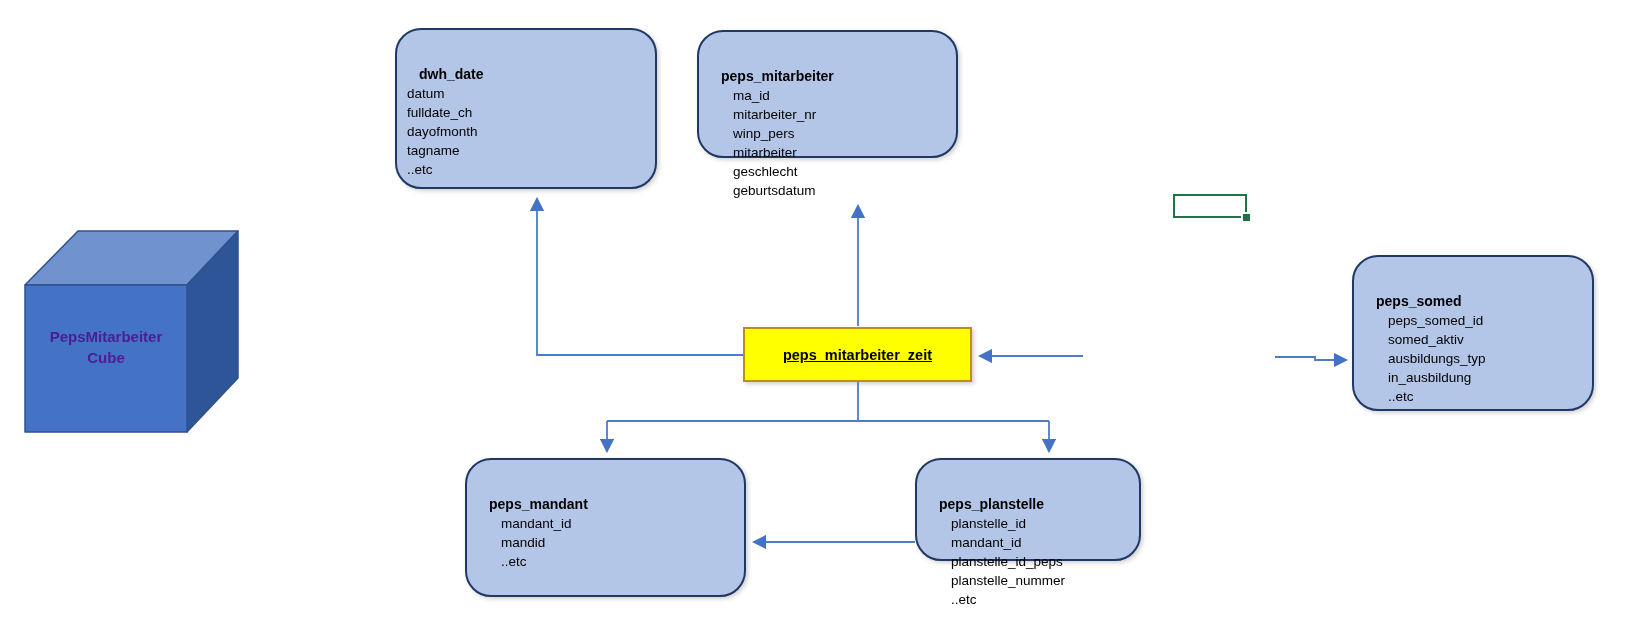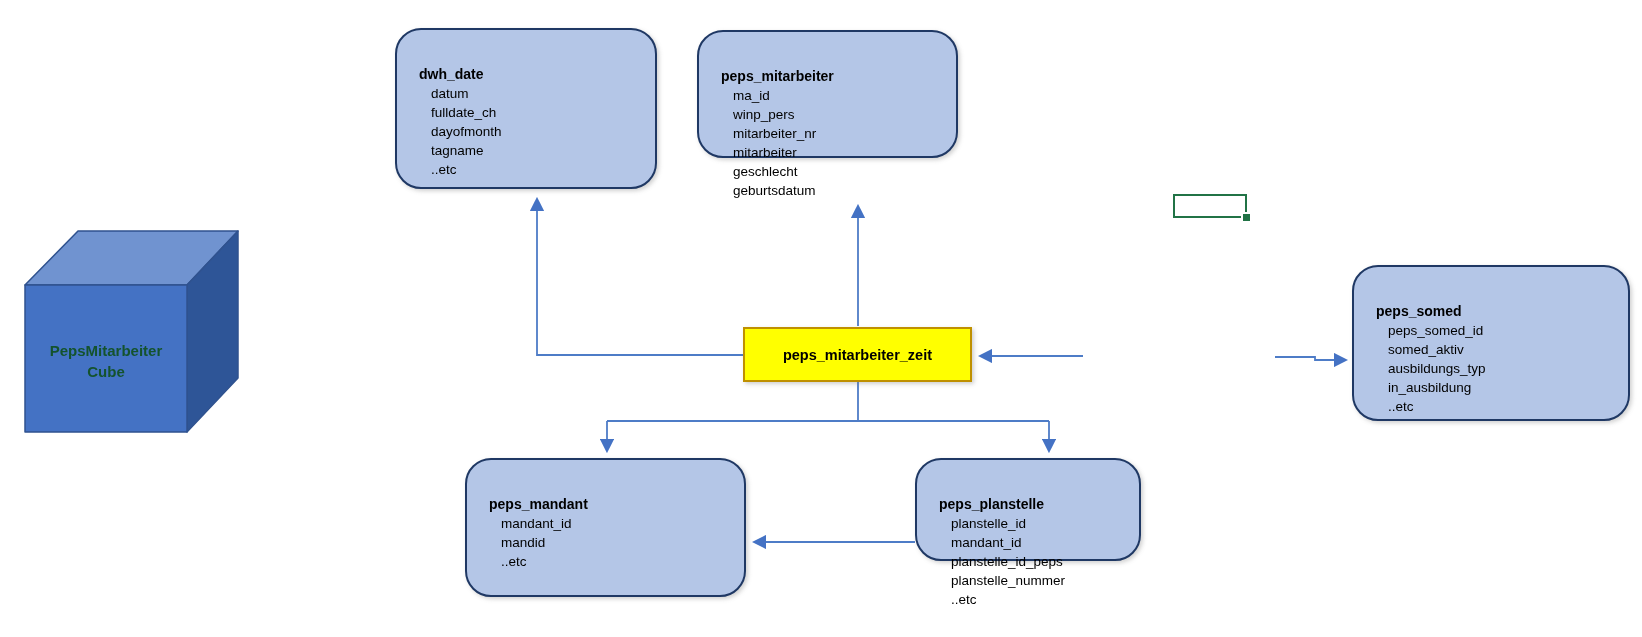--- a/index.html
+++ b/index.html
@@ -9,37 +9,37 @@
   }
   svg.layer{position:absolute;left:0;top:0;width:1642px;height:637px;}
 
   
   .entity{
     position:absolute;background:#b4c6e7;border:2.5px solid #1f3864;border-radius:26px;
     box-shadow:2px 2px 4px rgba(120,120,120,.35);box-sizing:border-box;
   }
   .entity-title{font-weight:bold;font-size:14px;padding:11px 10px 2px 22px;white-space:nowrap;margin-top:25px;}
   .entity .field{font-size:13.5px;line-height:19px;padding-left:34px;white-space:nowrap;}
-  .entity.no-indent .field{padding-left:34px;}
+  .entity.no-indent .field{padding-left:10px;}
 
   
   .linkbox{
     position:absolute;box-sizing:border-box;border:2.5px solid #bf9000;
     display:flex;align-items:center;justify-content:center;
     font-size:14.5px;font-weight:bold;box-shadow:2px 2px 4px rgba(120,120,120,.35);
   }
   .linkbox.yellow{background:#ffff00;}
-  .linkbox.yellow .lbl{}
+  .linkbox.yellow .lbl{text-decoration:underline;}
   .linkbox.orange{background:#ffc000;}
   .linkbox.orange .lbl{font-style:italic;}
 
   
   .cube-label{
     position:absolute;left:25px;top:326px;width:162px;text-align:center;
-    color:#14532d;font-weight:bold;font-size:15px;line-height:21px;margin-top:14px;
+    color:#4c1d95;font-weight:bold;font-size:15px;line-height:21px;
   }
 
   
   .excel-cell{
     position:absolute;left:1173px;top:194px;width:74px;height:24px;
     border:2.5px solid #217346;background:#ffffff;box-sizing:border-box;
   }
   .excel-cell .handle{
     position:absolute;right:-5px;bottom:-5px;width:7px;height:7px;
     background:#217346;border-left:2px solid #ffffff;border-top:2px solid #ffffff;
@@ -86,28 +86,28 @@
     <div class="field">datum</div>
     <div class="field">fulldate_ch</div>
     <div class="field">dayofmonth</div>
     <div class="field">tagname</div>
     <div class="field">..etc</div>
   </div>
 
   <div class="entity" style="left:697px;top:30px;width:261px;height:128px">
     <div class="entity-title">peps_mitarbeiter</div>
     <div class="field">ma_id</div>
+    <div class="field">mitarbeiter_nr</div>
     <div class="field">winp_pers</div>
-    <div class="field">mitarbeiter_nr</div>
     <div class="field">mitarbeiter</div>
     <div class="field">geschlecht</div>
     <div class="field">geburtsdatum</div>
   </div>
 
-  <div class="entity" style="left:1352px;top:265px;width:278px;height:156px">
+  <div class="entity" style="left:1352px;top:255px;width:242px;height:156px">
     <div class="entity-title">peps_somed</div>
     <div class="field">peps_somed_id</div>
     <div class="field">somed_aktiv</div>
     <div class="field">ausbildungs_typ</div>
     <div class="field">in_ausbildung</div>
     <div class="field">..etc</div>
   </div>
 
   <div class="entity" style="left:465px;top:458px;width:281px;height:139px">
     <div class="entity-title">peps_mandant</div>

